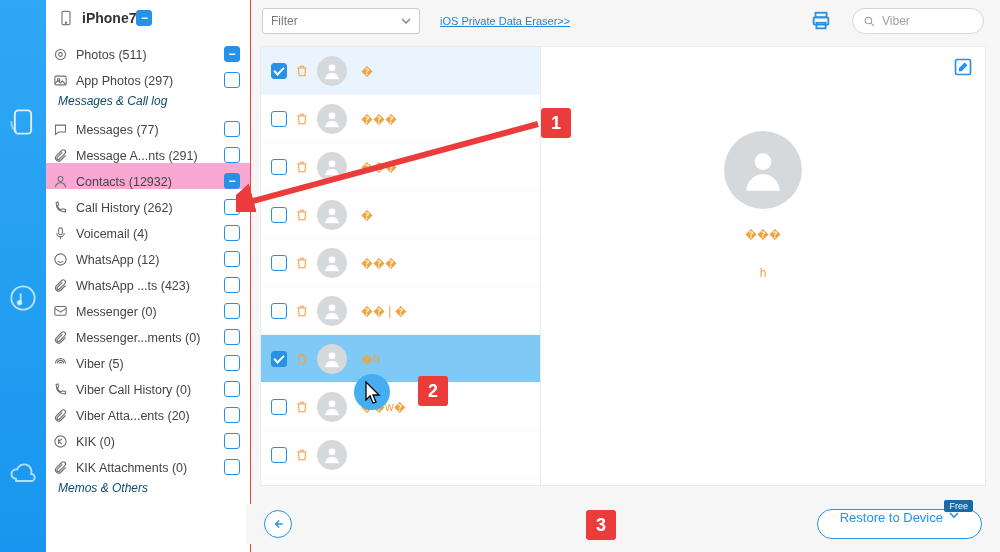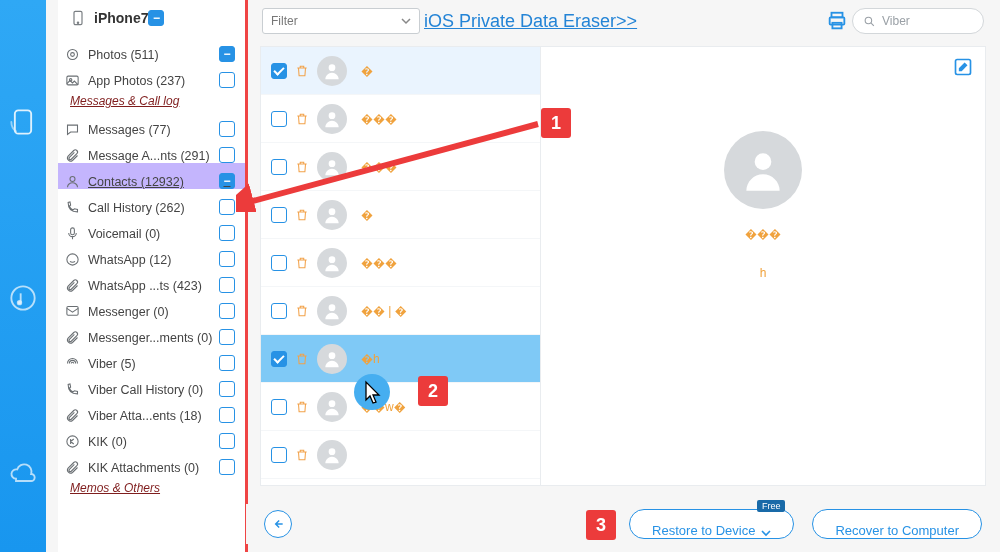--- a/index.html
+++ b/index.html
@@ -15,62 +15,62 @@
   .leftbar {
     position: absolute; left:0; top:0; width:46px; height:552px;
     background: linear-gradient(#2fa8f5,#1896ef);
   }
   .leftbar .vicons {
     display:flex; flex-direction:column; align-items:center;
     padding-top:108px; gap:148px;
   }
   .vicon { width:28px; height:28px; opacity:.85; }
   .sidebar {
-    position:absolute; left:58px; top:0; width:190px; height:552px;
-    background:#fff; border-right:3px solid #ef4444;
+    position:absolute; left:46px; top:0; width:205px; height:552px;
+    background:#fff; border-right:1px solid #ef4444;
     overflow-y:hidden;
   }
   .sidebar-item {
     display:flex; align-items:flex-end;
     height:26px; padding:0 10px 0 6px;
     font-size:12.5px; color:#444;
     cursor:pointer;
   }
-  .sidebar-item.selected { background:#c4b5fd;text-decoration:underline; }
+  .sidebar-item.selected { background:#f9a8d4; }
   .sidebar-item .s-icon { width:16px; height:16px; margin-right:8px;
     display:flex; align-items:center; justify-content:center; color:#6a6f73;}
   .sidebar-item .s-label { flex:1; white-space:nowrap; overflow:hidden; text-overflow:ellipsis;}
   .sq-check {
     width:16px; height:16px; border:1.5px solid #2792e5; border-radius:3px;
     display:flex; align-items:center; justify-content:center;
     background:#fff; color:#fff; font-size:12px;
   }
   .sq-check.on { background:#2792e5; }
   .sq-check.on::after { content:"−"; font-weight:bold; line-height:1;}
   .group-head {
     padding:6px 10px 3px 12px;
-    color:#7f1d1d; font-style:italic; font-size:12px;text-decoration:underline;
+    color:#0c4a6e; font-style:italic; font-size:12px;
   }
   .device-row {
     display:flex; align-items:center;
     height:36px; padding:0 10px 0 12px;
     font-weight:600; font-size:14px;
   }
   .device-row .s-icon { width:16px;height:16px;margin-right:8px;color:#7a7f83;}
   
   .toolbar {
     position:absolute; left:246px; right:0; top:4px; height:34px;
-    display:flex; align-items:center; gap:4px; padding:0 16px;
+    display:flex; align-items:center; gap:20px; padding:0 16px;
   }
   .filter-box {
     width:158px; height:26px; border:1px solid #c9ced2; border-radius:3px;
     background:#fff; display:flex; align-items:center; padding:0 8px;
     color:#777; font-size:12px; justify-content:space-between;
   }
-  .toolbar a.eraser { color:#2484d6; font-size:18px; text-decoration:underline; }
+  .toolbar a.eraser { color:#2484d6; font-size:11px; text-decoration:underline; }
   .toolbar .spacer { flex:1; }
   .print-icon { width:22px; height:22px; }
   .searchbox {
     width:132px; height:26px; border:1px solid #d3d7da; border-radius:14px;
     background:#fff; display:flex; align-items:center; padding:0 10px;
     color:#9aa0a6; font-size:12px; gap:6px;
   }
   
   .listpane {
     position:absolute; left:260px; top:46px; width:280px; height:440px;
@@ -125,21 +125,21 @@
     display:flex; align-items:center; padding:0 18px; gap:18px;
     background:#f6f6f6;
   }
   .back-btn {
     width:28px; height:28px; border:1.5px solid #2792e5; border-radius:50%;
     display:flex; align-items:center; justify-content:center; color:#2792e5;
     font-size:16px; background:#fff;
   }
   .pill {
     height:30px; padding:0 22px; border:1.5px solid #2792e5; border-radius:16px;
-    display:flex; align-items:flex-end; color:#2792e5; font-size:13px;
+    display:flex; align-items:flex-start; color:#2792e5; font-size:13px;
     background:#fff; position:relative; gap:6px;
   }
   .free-badge {
     position:absolute; top:-10px; right:8px;
     background:#196aa8; color:#fff; font-size:9px; padding:1px 5px;
     border-radius:2px;
   }
   
   .ann-box {
     position:absolute; background:#ec3b3b; color:#fff; font-weight:bold;
@@ -206,21 +206,21 @@
         <span class="sq-check on"></span>
       </div>
       <div class="sidebar-item">
         <span class="s-icon">
           <svg viewBox="0 0 24 24" width="15" height="15" fill="none" stroke="currentColor" stroke-width="1.7">
             <rect x="3" y="5" width="18" height="14" rx="2"></rect>
             <circle cx="9" cy="11" r="2"></circle>
             <path d="M3 17l5-5 4 4 3-3 6 6"></path>
           </svg>
         </span>
-        <span class="s-label">App Photos (237)</span>
+        <span class="s-label">App Photos (297)</span>
         <span class="sq-check"></span>
       </div>
       <div class="group-head">Messages &amp; Call log</div>
       <div class="sidebar-item">
         <span class="s-icon">
           <svg viewBox="0 0 24 24" width="15" height="15" fill="none" stroke="currentColor" stroke-width="1.7">
             <path d="M4 5h16v11H9l-5 4z"></path>
           </svg>
         </span>
         <span class="s-label">Messages (77)</span>
@@ -254,21 +254,21 @@
         <span class="s-label">Call History (262)</span>
         <span class="sq-check"></span>
       </div>
       <div class="sidebar-item">
         <span class="s-icon">
           <svg viewBox="0 0 24 24" width="15" height="15" fill="none" stroke="currentColor" stroke-width="1.7">
             <rect x="9" y="3" width="6" height="11" rx="3"></rect>
             <path d="M6 11a6 6 0 0 0 12 0M12 17v4"></path>
           </svg>
         </span>
-        <span class="s-label">Voicemail (0)</span>
+        <span class="s-label">Voicemail (4)</span>
         <span class="sq-check"></span>
       </div>
       <div class="sidebar-item">
         <span class="s-icon">
           <svg viewBox="0 0 24 24" width="15" height="15" fill="none" stroke="currentColor" stroke-width="1.7">
             <circle cx="12" cy="12" r="9"></circle>
             <path d="M8 15c2 2 6 2 8 0"></path>
           </svg>
         </span>
         <span class="s-label">WhatsApp (12)</span>
@@ -319,21 +319,21 @@
         </span>
         <span class="s-label">Viber Call History (0)</span>
         <span class="sq-check"></span>
       </div>
       <div class="sidebar-item">
         <span class="s-icon">
           <svg viewBox="0 0 24 24" width="15" height="15" fill="none" stroke="currentColor" stroke-width="1.7">
             <path d="M20 12l-8 8a5 5 0 0 1-7-7l9-9a3.5 3.5 0 0 1 5 5l-9 9a2 2 0 0 1-3-3l8-8"></path>
           </svg>
         </span>
-        <span class="s-label">Viber Atta...ents (18)</span>
+        <span class="s-label">Viber Atta...ents (20)</span>
         <span class="sq-check"></span>
       </div>
       <div class="sidebar-item">
         <span class="s-icon">
           <svg viewBox="0 0 24 24" width="15" height="15" fill="none" stroke="currentColor" stroke-width="1.7">
             <circle cx="12" cy="12" r="9"></circle>
             <path d="M9 8v8M9 12l5-4M9 12l5 4"></path>
           </svg>
         </span>
         <span class="s-label">KIK (0)</span>
@@ -522,23 +522,20 @@
         <path d="M14 6l-6 6 6 6M8 12h12"></path>
       </svg>
   </div>
   <span style="flex:1"></span>
   <div class="pill">
     <span class="free-badge">Free</span>
     <span>Restore to Device</span>
     <svg width="10" height="10" viewBox="0 0 10 10">
         <path d="M1 3l4 4 4-4" fill="none" stroke="#2792e5" stroke-width="1.6"></path>
       </svg>
-  </div>
-  <div class="pill">
-    <span>Recover to Computer</span>
   </div>
 </div>
 
 <div class="ann-box" style="left:541px; top:108px;">1</div>
 <div class="ann-box" style="left:418px; top:376px;">2</div>
 <div class="ann-box" style="left:586px; top:510px;">3</div>
 
 <svg class="ann-arrow" style="left:236px; top:112px;" width="308" height="100">
   <defs>
       <marker id="ah" markerWidth="10" markerHeight="10" refX="2" refY="3" orient="auto">

